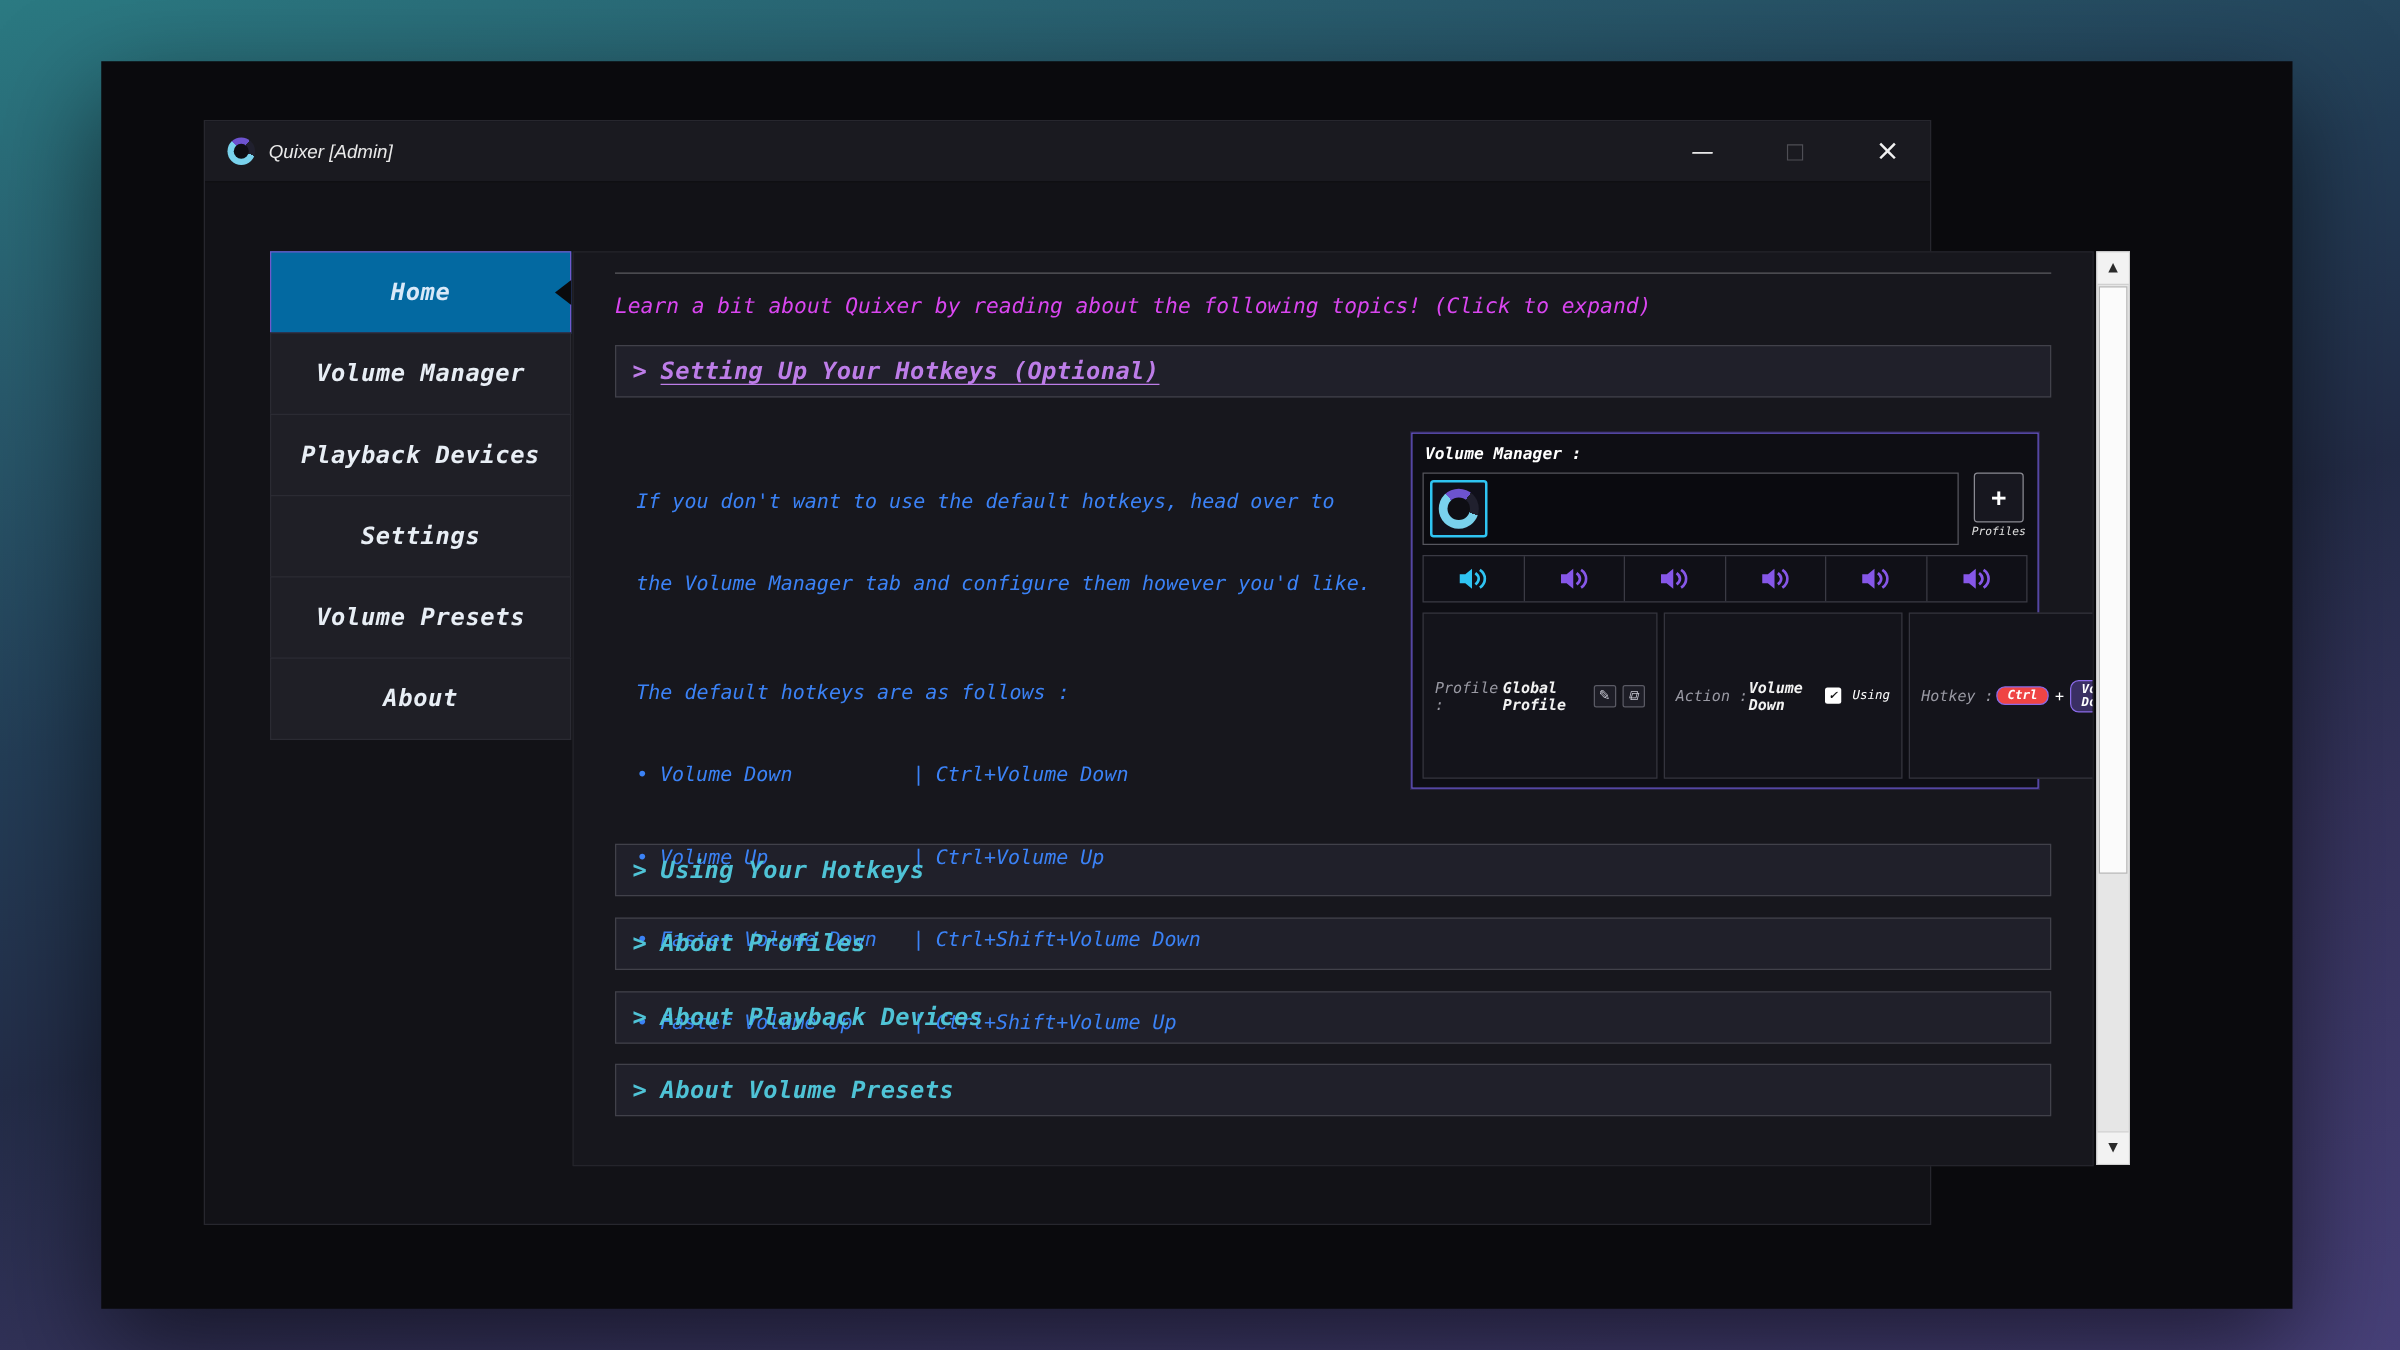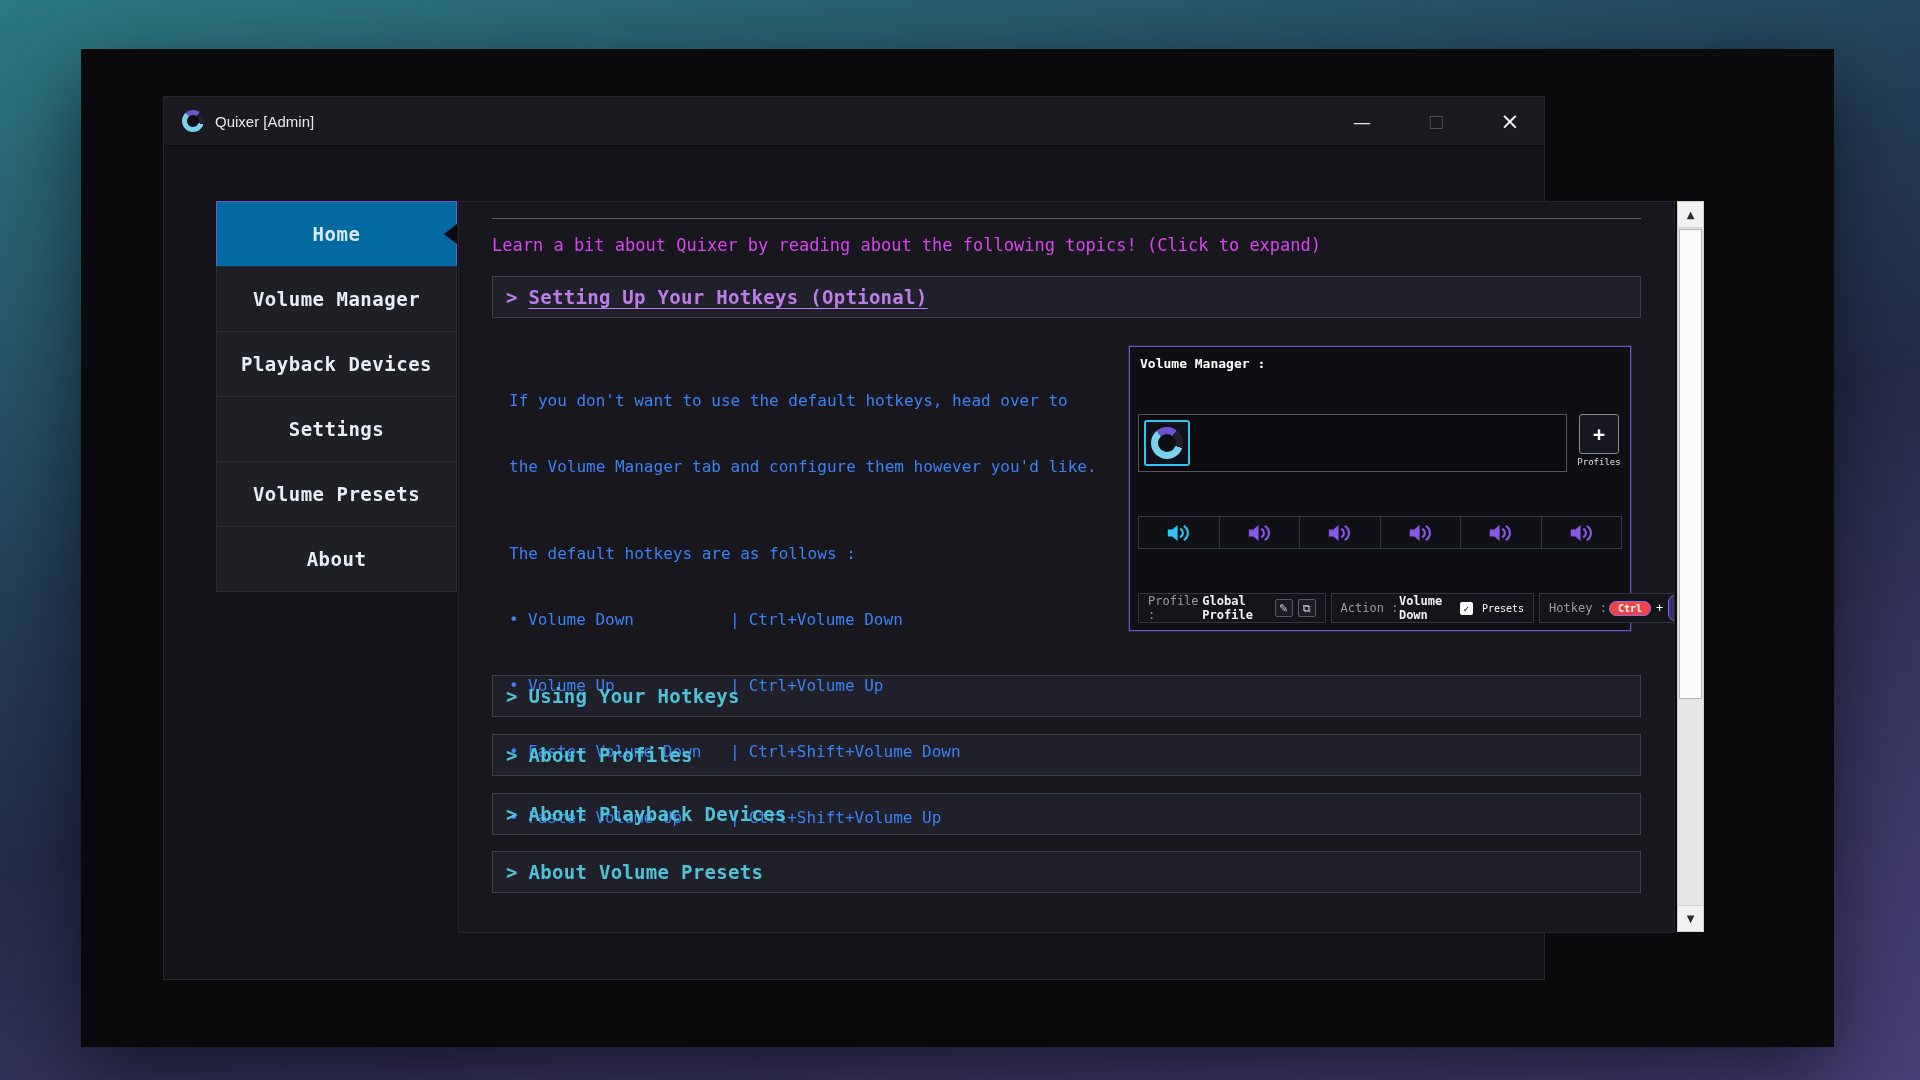--- a/index.html
+++ b/index.html
@@ -11,21 +11,21 @@
     background:
       radial-gradient(1100px 700px at 58% 45%, rgba(8,10,16,0.38), rgba(8,10,16,0) 62%),
       linear-gradient(165deg,#2b7a82 0%,#28596b 20%,#233d56 38%,#232c47 55%,#35335c 72%,#474078 100%);
   }
   .frame{
     position:absolute; left:81px; top:49px; width:1753px; height:998px;
     background:#0a0a0d; box-shadow:0 30px 80px rgba(0,0,0,0.55);
   }
   .window{
     position:absolute; left:82px; top:47px; width:1382px; height:884px;
-    background:#121217; border:1px solid #27272e;
+    background:#121217; border:1px solid #27272e;font-style:italic;
   }
 
   
   .titlebar{
     position:absolute; left:0; top:0; right:0; height:49px;
     background:#1a1a20; border-bottom:1px solid #0c0c0f;
     display:flex; align-items:center; padding:0 12px 0 18px;
   }
   .logo{ width:22px; height:22px; border-radius:50%; position:relative;
     background:conic-gradient(from 210deg,#79d2ec 0 30%,#6d53cf 30% 52%,#20202e 52% 72%,#79d2ec 72% 100%); }
@@ -81,21 +81,21 @@
   .tb-gap{ margin-top:21px; }
   .hk-row{ display:flex; }
   .bullet{ width:19px; }
   .hk-name{ width:202px; }
   .hk-combo{ margin-left:9px; }
 
   
   .preview{
     margin-left:auto; margin-right:10px; width:502px; height:285px;
     border:1px solid #6a58cf; box-shadow:0 0 0 1px #2a2345;
-    background:#0e0e14; padding:7px 8px; display:flex; flex-direction:column;gap:36px;
+    background:#0e0e14; padding:7px 8px; display:flex; flex-direction:column;
   }
   .pv-header{ font-size:13px; font-weight:bold; color:#ffffff; padding:2px 2px 7px; }
   .pv-devrow{ display:flex; gap:9px; align-items:stretch; }
   .pv-devlist{ flex:1; height:58px; border:1px solid #56565e; background:#0a0a0f; padding:5px; display:flex; }
   .pv-device{ width:46px; height:46px; border:2px solid #2fc4f2; border-radius:3px; background:#10101a;
     display:flex; align-items:center; justify-content:center; }
   .pv-logo{ width:32px; height:32px; border-radius:50%; position:relative;
     background:conic-gradient(from 210deg,#79d2ec 0 30%,#6d53cf 30% 52%,#20202e 52% 72%,#79d2ec 72% 100%); }
   .pv-logo::after{ content:""; position:absolute; inset:7px; border-radius:50%; background:#0e0e13; }
   .pv-profiles{ width:46px; display:flex; flex-direction:column; align-items:center; }
@@ -274,21 +274,21 @@
                 <span class="pv-right">
                   <span class="pv-icon">✎</span>
                   <span class="pv-icon">⧉</span>
                 </span>
               </div>
               <div class="pv-row">
                 <span class="pv-label">Action :</span>
                 <span class="pv-value">Volume Down</span>
                 <span class="pv-right">
                   <span class="pv-check">✓</span>
-                  <span class="pv-enable">Presets</span>
+                  <span class="pv-enable">Using</span>
                 </span>
               </div>
               <div class="pv-row">
                 <span class="pv-label">Hotkey :</span>
                 <span class="chip">Ctrl</span>
                 <span class="pv-plus">+</span>
                 <span class="chip filled">Volume Down</span>
                 <span class="pv-right">
                   <span class="pv-icon">▣</span>
                   <span class="pv-icon">⚙</span>

